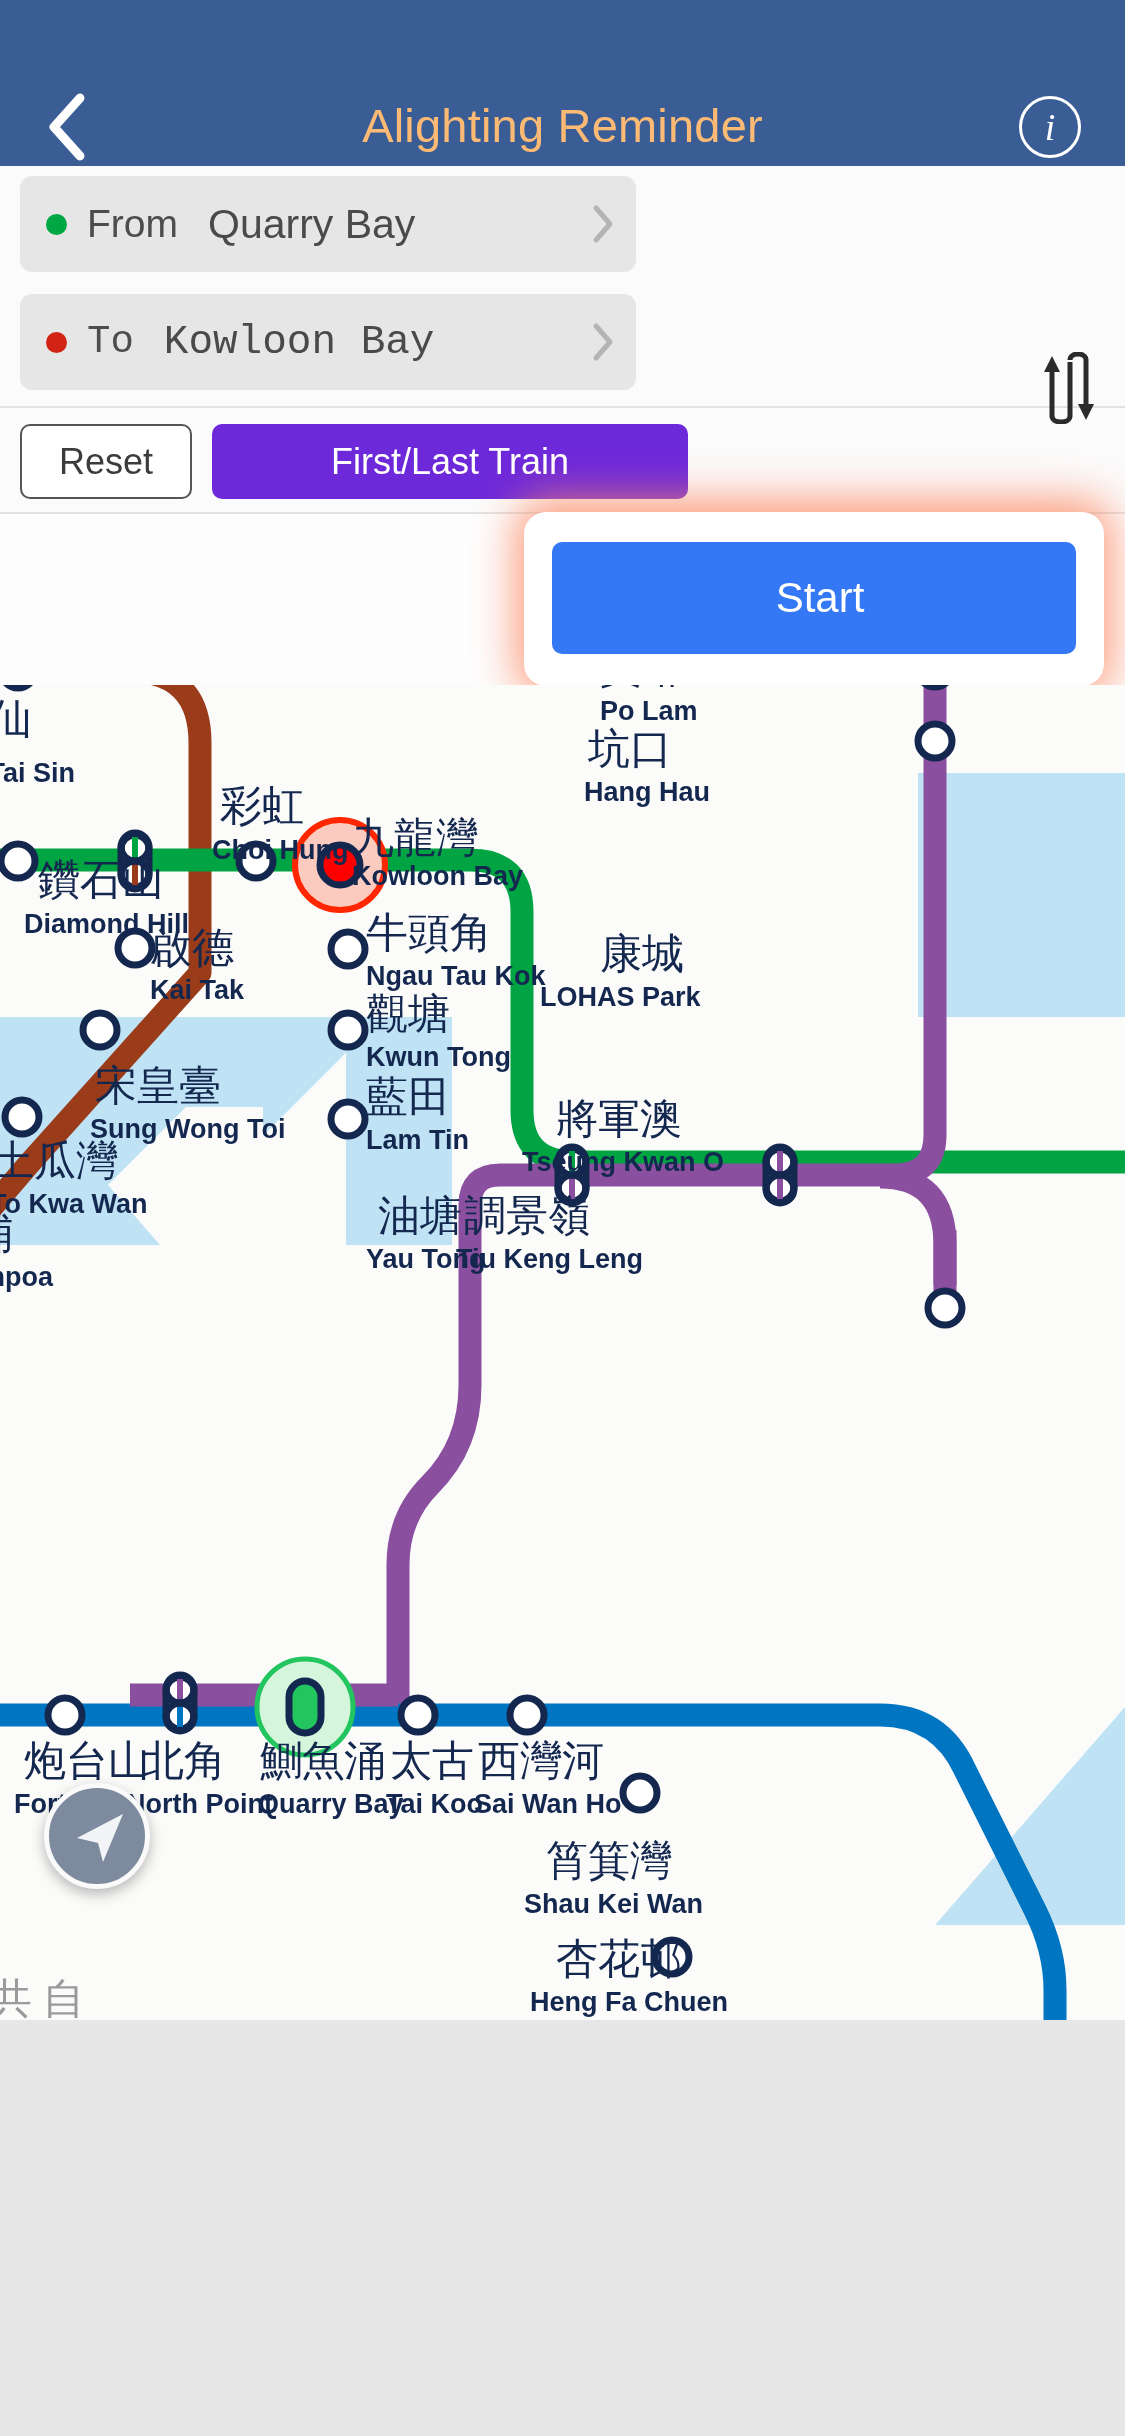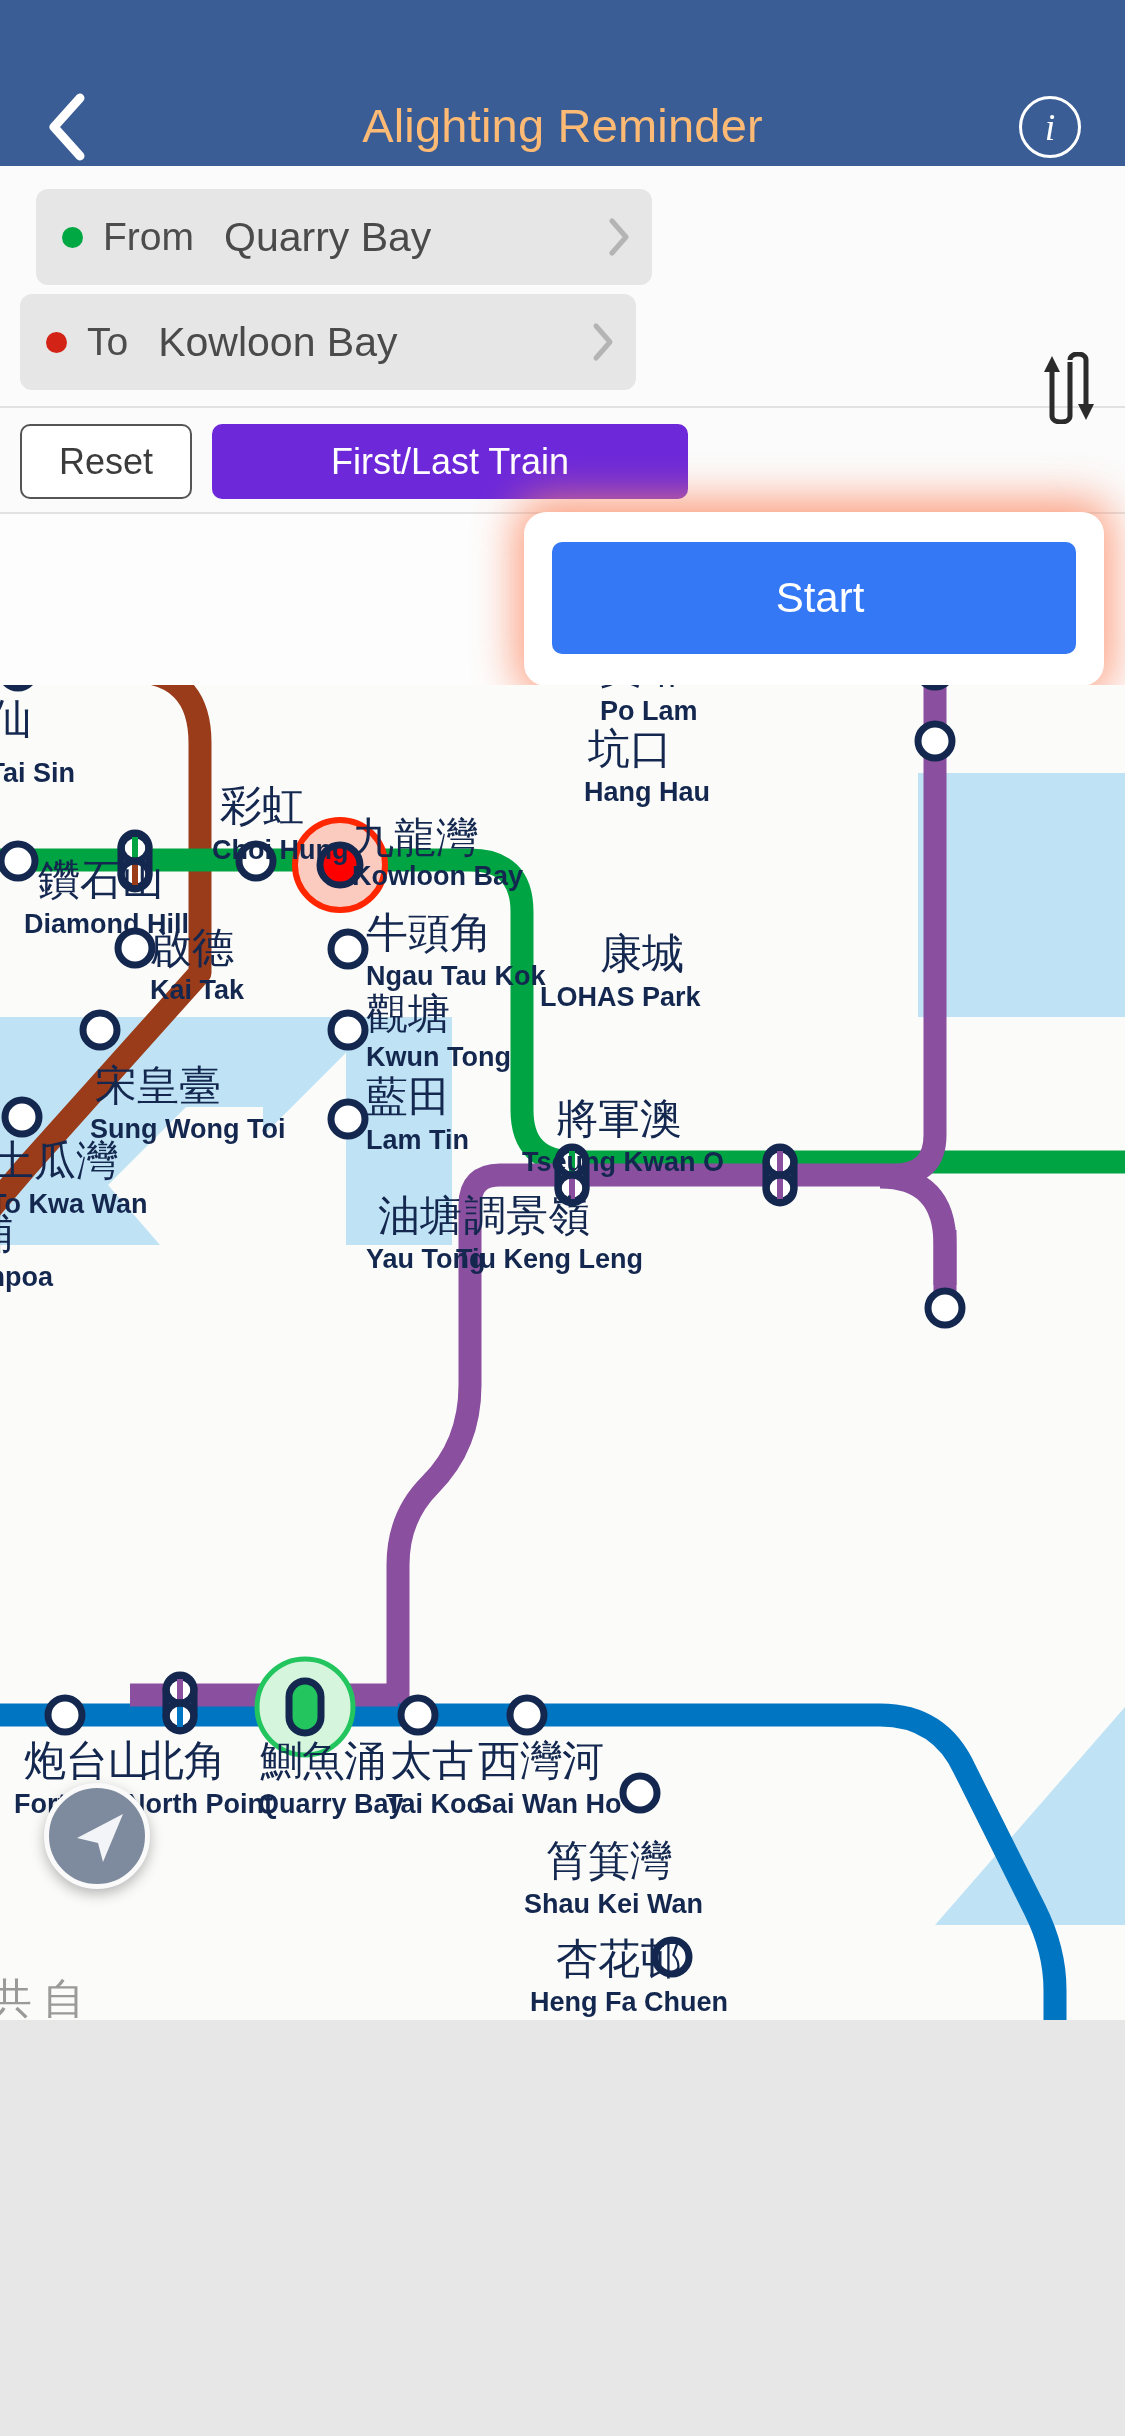--- a/index.html
+++ b/index.html
@@ -36,22 +36,22 @@
   
   .form-panel {
     position: absolute; left: 0; top: 166px; width: 1125px; height: 348px;
     background: #fbfbfb;
   }
   .field {
     position: absolute; left: 20px; width: 616px; height: 96px;
     background: #e6e6e6; border-radius: 12px;
     display: flex; align-items: center;
   }
-  .field-from { top: 23px; margin-left: 16px; }
-  .field-to   { top: 128px; }
+  .field-from { top: 10px; }
+  .field-to   { top: 128px; font-family: Liberation Mono, monospace; }
   .dot {
     width: 21px; height: 21px; border-radius: 50%; margin-left: 26px; flex: 0 0 auto;
   }
   .dot-green { background: #00a843; }
   .dot-red   { background: #d32316; }
   .field-label {
     margin-left: 20px; font-size: 39px; color: #4d4d4d; flex: 0 0 auto;
   }
   .field-value {
     margin-left: 30px; font-size: 41px; color: #4a4a4a;

